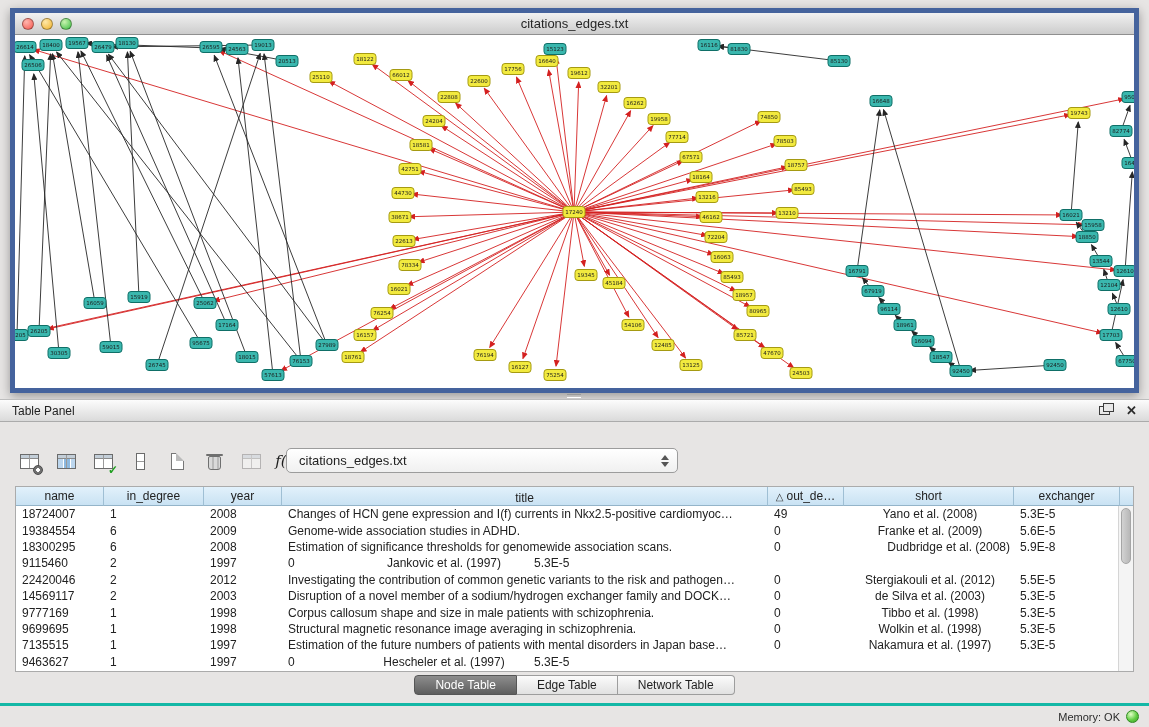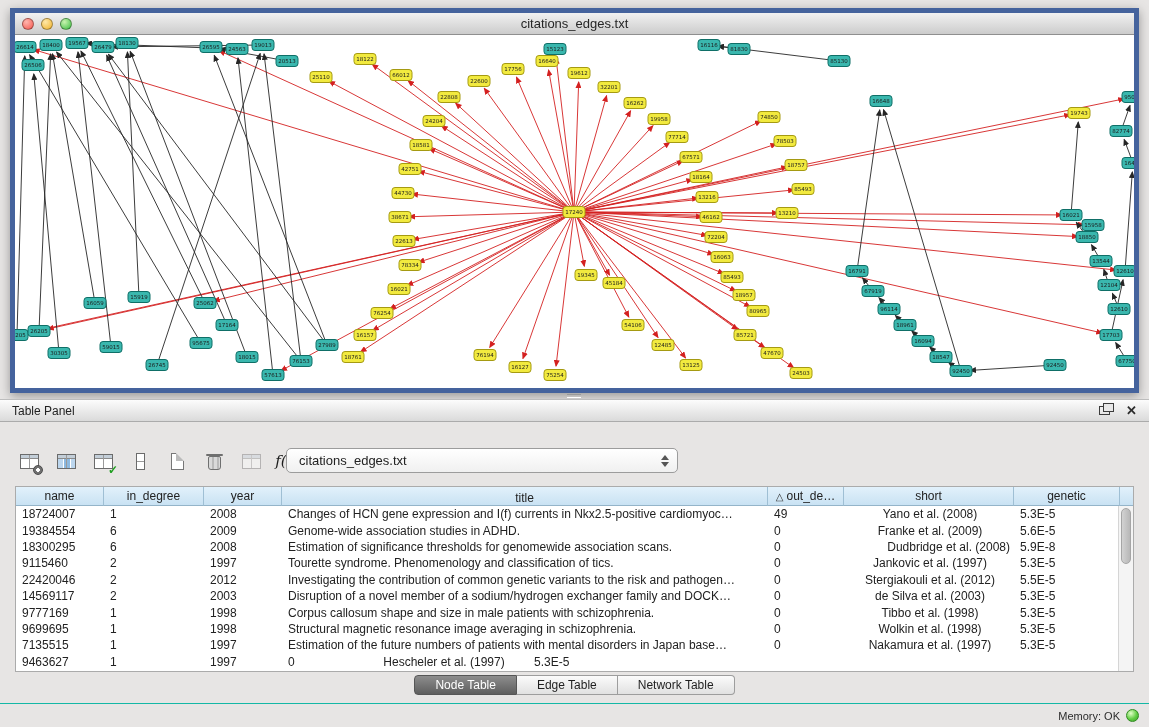--- a/index.html
+++ b/index.html
@@ -104,21 +104,21 @@
     height:20px; line-height:18px; padding:0 20px; font-size:12px;
     background:linear-gradient(#fbfbfb,#e1e1e1); border:1px solid #9d9d9d; border-left:none; color:#1f1f1f;
   }
   .tab:first-child{ border-left:1px solid #9d9d9d; border-radius:4px 0 0 4px; }
   .tab:last-child{ border-radius:0 4px 4px 0; }
   .tab.active{ background:linear-gradient(#8d8d8d,#5e5e5e); color:#fff; border-color:#565656; }
 
   
   .statusbar{
     position:absolute; left:0; bottom:0; width:1149px; height:24px;
-    border-top:1px solid #14b8a6;
+    border-top:3px solid #14b8a6;
     display:flex; align-items:center; justify-content:flex-end; gap:6px; padding-right:10px;
     font-size:11px; color:#2c2c2c;
   }
   .memory-led{ width:13px; height:13px; border-radius:50%; border:1px solid #2f8a20;
     background:radial-gradient(circle at 35% 30%, #e3ffc9, #61cd43 55%, #3d9f2a); }
 </style>
 </head>
 <body>
 
 <div class="net-window">
@@ -704,21 +704,21 @@
         <span>title</span>
       </div>
       <div class="gh-cell" style="width: 76px;">
         <span class="gh-sort">△</span>
         <span>out_de…</span>
       </div>
       <div class="gh-cell" style="width: 170px;">
         <span>short</span>
       </div>
       <div class="gh-cell" style="width: 106px;">
-        <span>genetic</span>
+        <span>exchanger</span>
       </div>
       <div class="gh-cell" style="width: 15px;"></div>
     </div>
   <div class="grid-body" id="grid-body">
       <div class="g-row">
         <div class="g-cell" style="width: 88px;">18724007</div>
         <div class="g-cell" style="width: 100px;">1</div>
         <div class="g-cell" style="width: 78px;">2008</div>
         <div class="g-cell" style="width: 486px;">Changes of HCN gene expression and I(f) currents in Nkx2.5-positive cardiomyoc…</div>
         <div class="g-cell" style="width: 76px;">49</div>
@@ -740,21 +740,20 @@
         <div class="g-cell" style="width: 78px;">2008</div>
         <div class="g-cell" style="width: 486px;">Estimation of significance thresholds for genomewide association scans.</div>
         <div class="g-cell" style="width: 76px;">0</div>
         <div class="g-cell center" style="width: 170px; text-align: right;">Dudbridge et al. (2008)</div>
         <div class="g-cell" style="width: 106px;">5.9E-8</div>
       </div>
       <div class="g-row">
         <div class="g-cell" style="width: 88px;">9115460</div>
         <div class="g-cell" style="width: 100px;">2</div>
         <div class="g-cell" style="width: 78px;">1997</div>
-        <div class="g-cell" style="width: 486px;">Tourette syndrome. Phenomenology and classification of tics.</div>
         <div class="g-cell" style="width: 76px;">0</div>
         <div class="g-cell center" style="width: 170px;">Jankovic et al. (1997)</div>
         <div class="g-cell" style="width: 106px;">5.3E-5</div>
       </div>
       <div class="g-row">
         <div class="g-cell" style="width: 88px;">22420046</div>
         <div class="g-cell" style="width: 100px;">2</div>
         <div class="g-cell" style="width: 78px;">2012</div>
         <div class="g-cell" style="width: 486px;">Investigating the contribution of common genetic variants to the risk and pathogen…</div>
         <div class="g-cell" style="width: 76px;">0</div>

